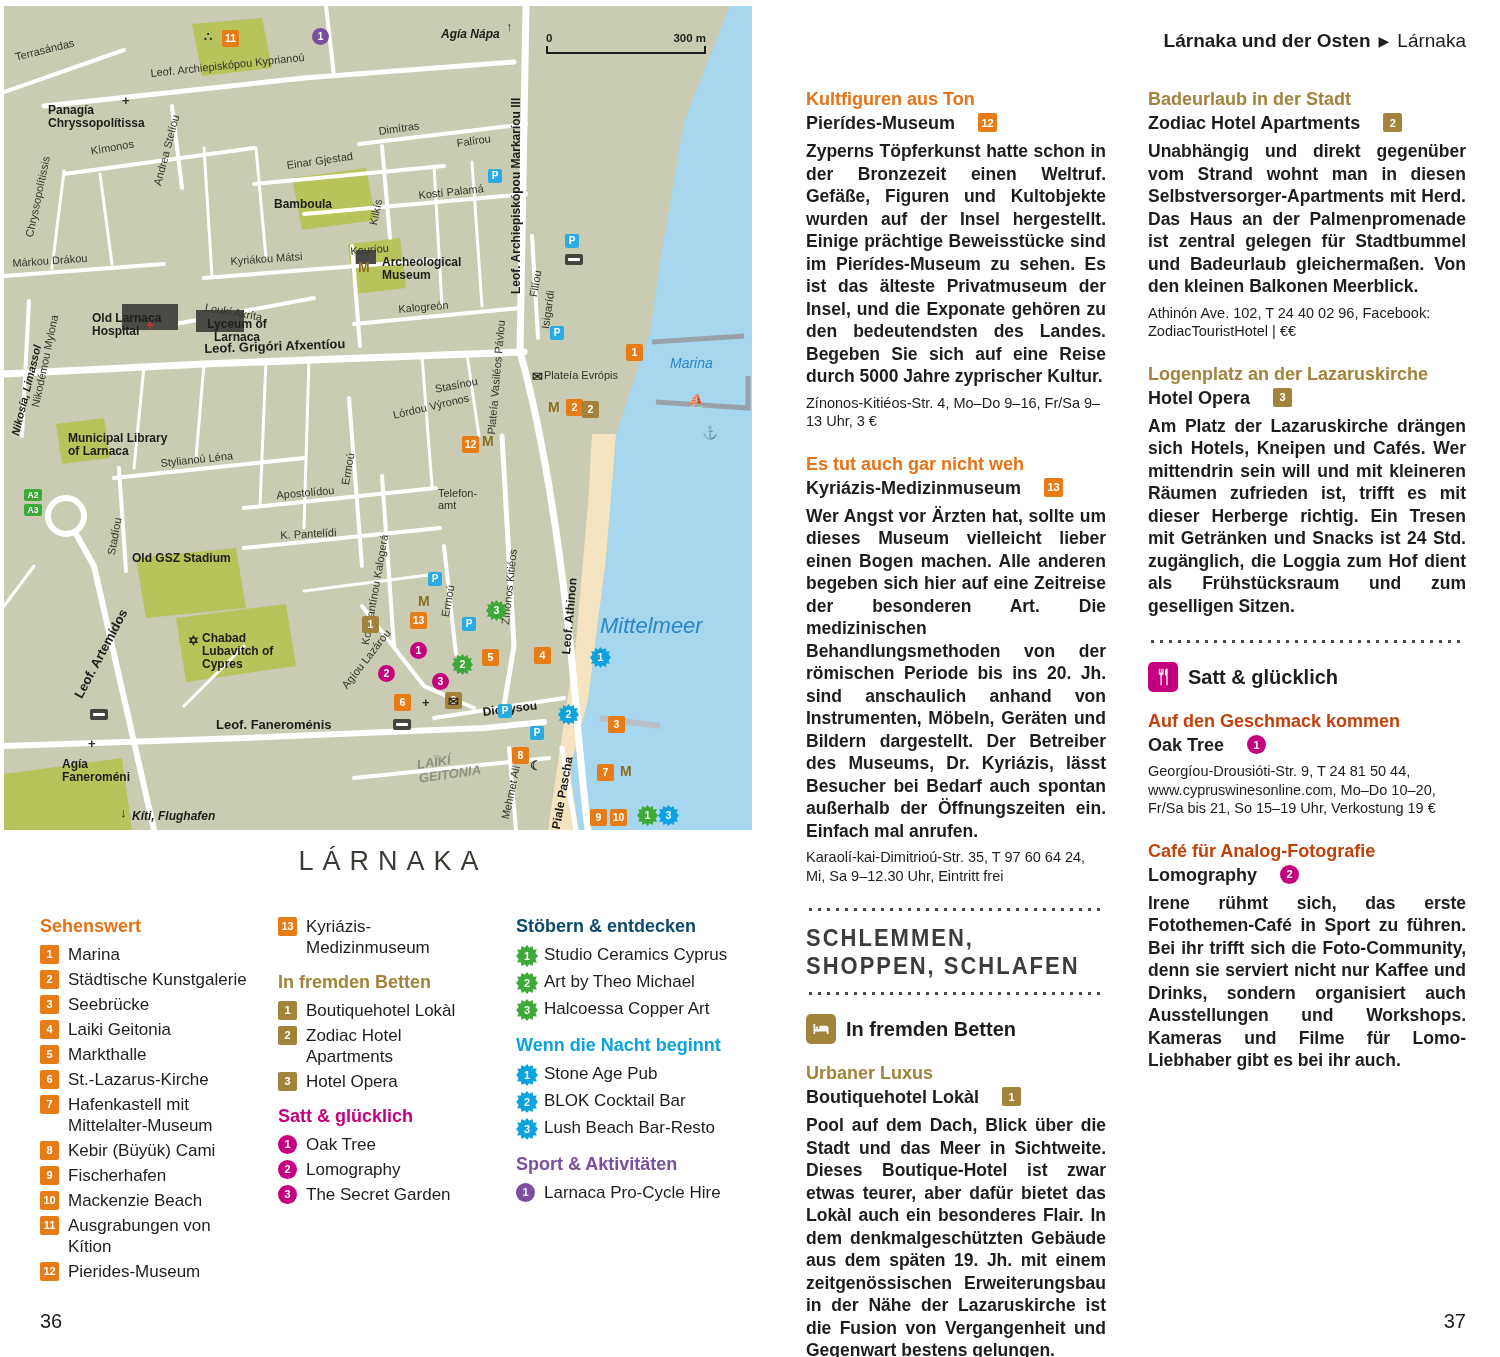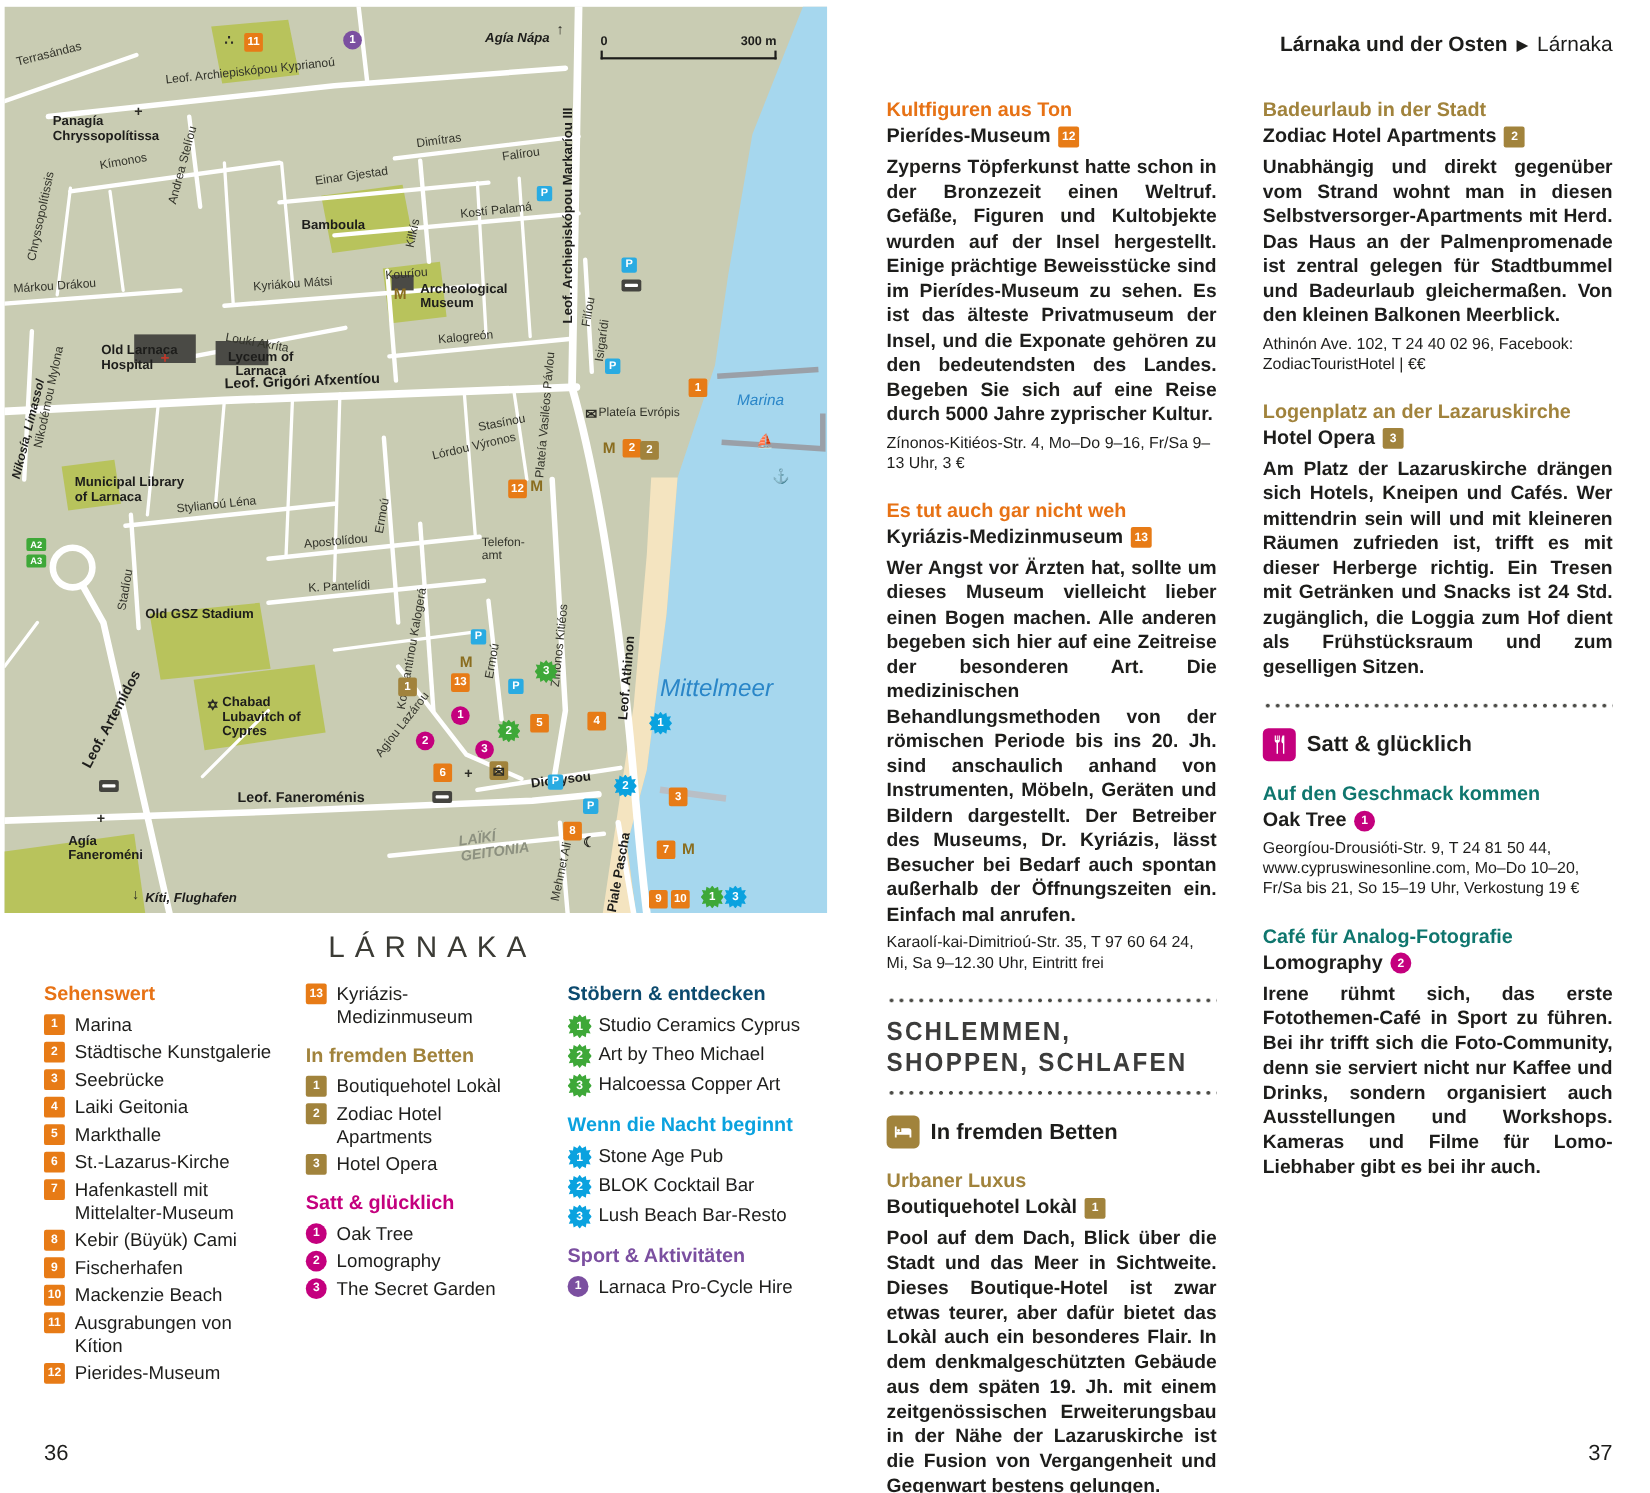--- a/index.html
+++ b/index.html
@@ -45,21 +45,21 @@
   .scalebar{position:absolute;left:542px;top:26px;width:160px;font-size:11.5px;color:#1d1d1b;}
   .sc-labels{display:flex;justify-content:space-between;margin-bottom:2px;font-weight:bold;}
   .sc-bar{height:6px;border-left:2px solid #1d1d1b;border-right:2px solid #1d1d1b;border-bottom:2px solid #1d1d1b;}
   
   .legend{position:absolute;left:40px;top:846px;width:706px;}
   .legend-title{
     text-align:center;font-size:27px;letter-spacing:9px;color:#3b3b35;
     margin:0 0 16px 0;font-weight:400;
   }
   .legend-cols{display:flex;gap:24px;}
-  .lg-col{width:214px;flex:none;}
+  .lg-col{width:214px;flex:none;margin-top:23px;}
   .lg-head{font-size:18px;font-weight:bold;margin:14px 0 7px 0;}
   .lg-head.first{margin-top:0;}
   .h-sight{color:#e77215;}.h-hotel{color:#a1833c;}.h-food{color:#c4007e;}
   .h-shop{color:#0c4a6e;}.h-night{color:#0aa2df;}.h-sport{color:#7b4fa0;}
   .lg-item{display:grid;grid-template-columns:28px 1fr;align-items:start;margin-bottom:4px;
     font-size:17px;line-height:21px;color:#1d1d1b;}
   .bdg{
     display:inline-flex;align-items:center;justify-content:center;flex:none;
     width:19px;height:19px;color:#fff;font-weight:bold;font-size:11px;margin-top:1px;
   }
@@ -71,22 +71,22 @@
   }
   .bg-sight{background:#e77b16;}.bg-hotel{background:#a1833c;}.bg-food{background:#c4007e;}
   .bg-shop{background:#3ea838;}.bg-night{background:#0aa2df;}.bg-sport{background:#7b4fa0;}
   
   .colA{position:absolute;left:806px;top:88px;width:300px;}
   .colB{position:absolute;left:1148px;top:88px;width:318px;}
   .art{margin-bottom:22px;}
   .kick{margin:0 0 1px 0;font-size:18px;font-weight:bold;line-height:23px;}
   .kick.orange{color:#e77215;}
   .kick.gold{color:#a1833c;}
-  .kick.magenta{color:#0f766e;}
-  .titleline{display:flex;align-items:center;gap:7px;margin:0 0 5px 0;}
+  .kick.magenta{color:#c2410c;}
+  .titleline{display:flex;align-items:flex-start;gap:23px;margin:0 0 5px 0;}
   .ttl{font-size:18px;font-weight:bold;line-height:23px;}
   .art .body{margin:0 0 6px 0;font-size:17.5px;line-height:22.5px;text-align:justify;font-weight:bold;}
   .art .addr{margin:0;font-size:14.5px;line-height:18.5px;color:#1d1d1b;}
   .dotrule{
     height:5px;margin:4px 0;
     background-image:radial-gradient(circle,#4a4a45 1.7px,transparent 1.9px);
     background-size:9px 5px;background-repeat:repeat-x;background-position:0 50%;
   }
   .banner-wrap{margin:14px 0 18px 0;}
   .banner-text{

